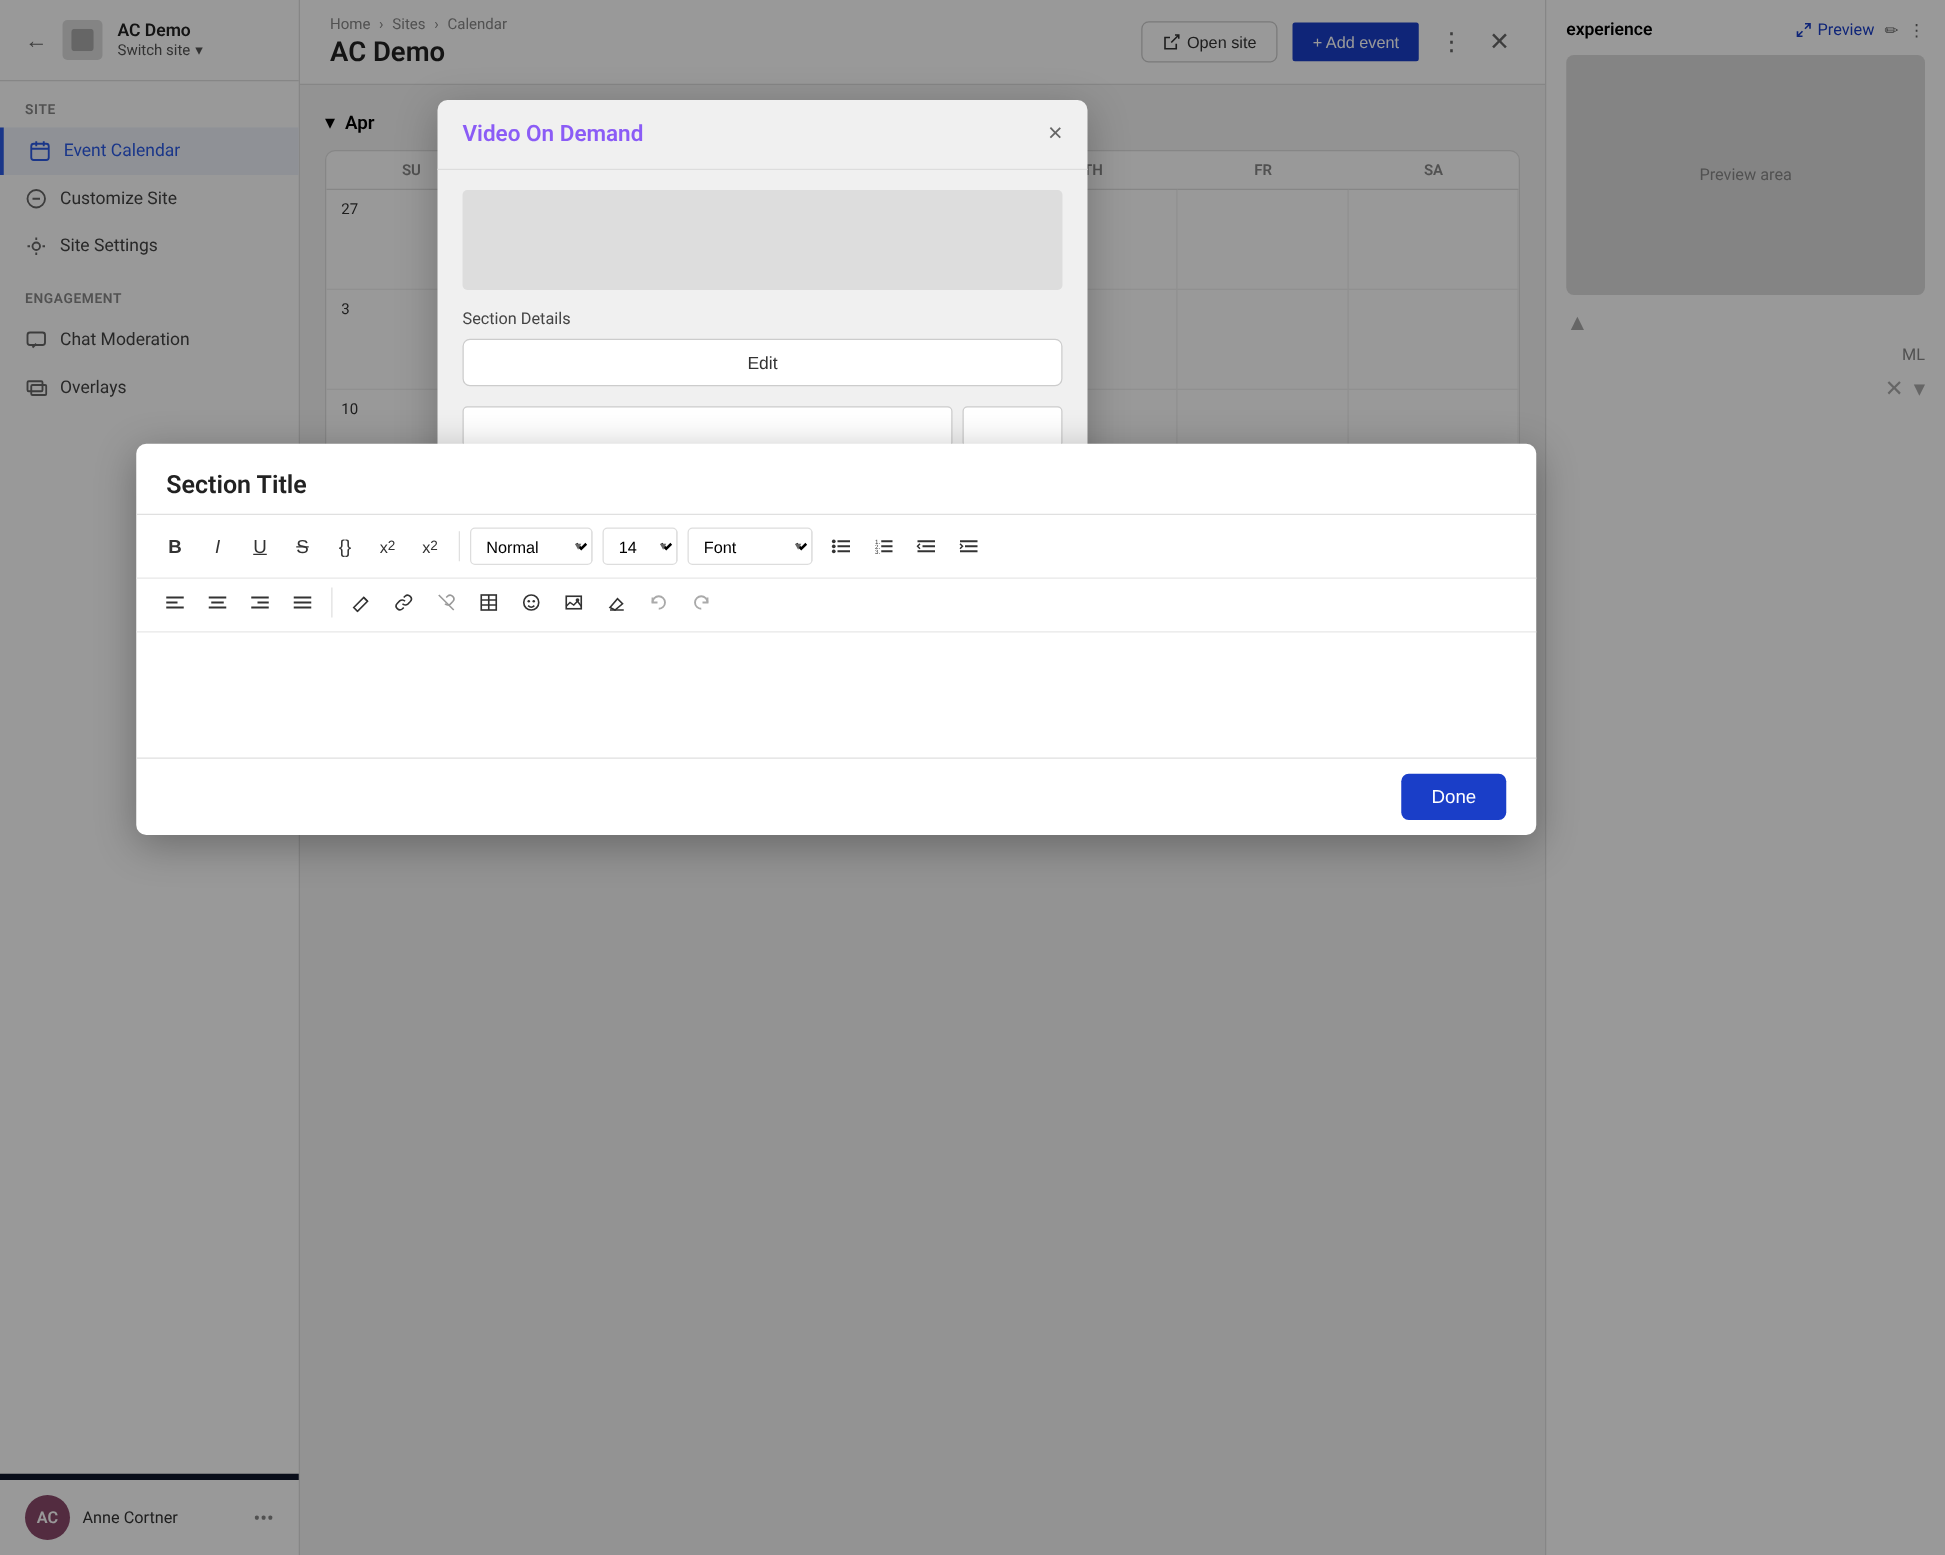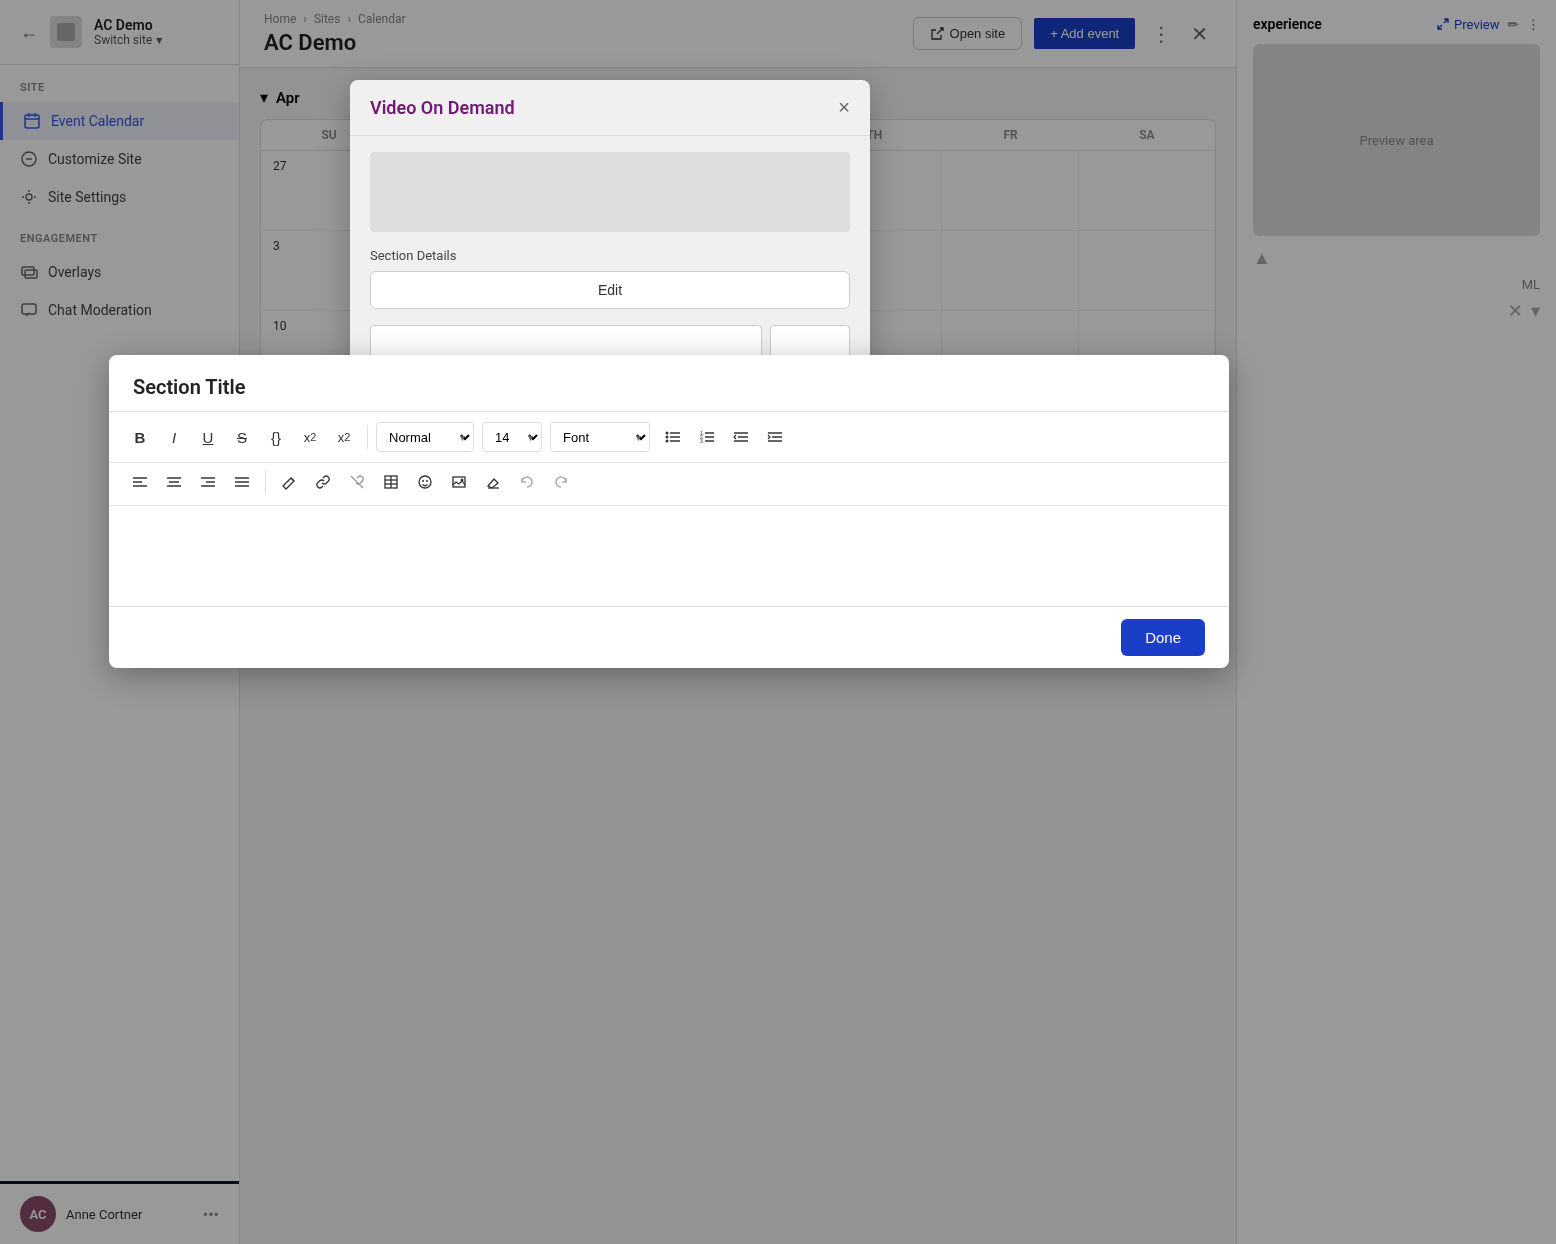--- a/index.html
+++ b/index.html
@@ -15,21 +15,21 @@
     .sidebar-site-icon { width: 32px; height: 32px; background: #ddd; border-radius: 4px; display: flex; align-items: center; justify-content: center; }
     .sidebar-site-info { display: flex; flex-direction: column; }
     .sidebar-site-name { font-size: 14px; font-weight: 600; color: #222; }
     .sidebar-switch { font-size: 12px; color: #555; display: flex; align-items: center; gap: 4px; cursor: pointer; }
 
     .sidebar-section-label { font-size: 11px; font-weight: 600; color: #888; text-transform: uppercase; padding: 16px 20px 8px; letter-spacing: 0.5px; }
     .sidebar-item { display: flex; align-items: center; gap: 10px; padding: 10px 20px; cursor: pointer; color: #444; font-size: 14px; border-radius: 0; }
     .sidebar-item.active { background: #eef2fb; color: #2c5be5; border-left: 3px solid #2c5be5; }
     .sidebar-item-icon { width: 18px; height: 18px; flex-shrink: 0; }
     .sidebar-avatar { width: 36px; height: 36px; border-radius: 50%; background: #8b4a6b; display: flex; align-items: center; justify-content: center; color: #fff; font-size: 13px; font-weight: 600; }
-    .sidebar-user { display: flex; align-items: center; gap: 10px; padding: 12px 20px; margin-top: auto; border-top: 3px solid #0f172a; }
+    .sidebar-user { display: flex; align-items: center; gap: 10px; padding: 12px 20px; margin-top: auto; border-top: 5px solid #0f172a; }
     .sidebar-user-name { font-size: 13px; color: #333; }
 
     
     .main-content { flex: 1; display: flex; flex-direction: column; background: #f5f5f5; }
     .main-header { background: #fff; padding: 12px 24px; border-bottom: 1px solid #e0e0e0; display: flex; align-items: center; justify-content: space-between; }
     .breadcrumb { font-size: 12px; color: #888; margin-bottom: 4px; }
     .breadcrumb span { color: #888; }
     .breadcrumb span.sep { margin: 0 4px; }
     .page-title { font-size: 22px; font-weight: 600; color: #222; }
     .header-actions { display: flex; align-items: center; gap: 12px; }
@@ -52,21 +52,21 @@
     .right-panel-header { display: flex; justify-content: space-between; align-items: center; margin-bottom: 12px; }
     .right-panel-title { font-size: 14px; font-weight: 600; }
     .preview-link { color: #1a3ec8; font-size: 13px; cursor: pointer; display: flex; align-items: center; gap: 4px; }
 
     
     .overlay-dim { position: absolute; top: 0; left: 0; width: 100%; height: 100%; background: rgba(0,0,0,0.4); z-index: 10; }
 
     
     .modal-vod { position: absolute; top: 80px; left: 350px; width: 520px; background: #f0f0f0; border-radius: 8px; z-index: 20; box-shadow: 0 8px 32px rgba(0,0,0,0.25); }
     .modal-vod-header { display: flex; justify-content: space-between; align-items: center; padding: 16px 20px; border-bottom: 1px solid #ddd; }
-    .modal-vod-title { font-size: 18px; font-weight: 600; color: #701a75; text-align: center; }
+    .modal-vod-title { font-size: 18px; font-weight: 600; color: #8b5cf6; text-align: center; }
     .modal-vod-close { background: none; border: none; font-size: 20px; cursor: pointer; color: #666; }
     .modal-vod-body { padding: 16px 20px; }
     .section-details-label { font-size: 13px; color: #444; margin-bottom: 8px; }
     .section-edit-btn { width: 100%; padding: 10px; background: #fff; border: 1px solid #ccc; border-radius: 6px; cursor: pointer; color: #333; font-size: 14px; margin-bottom: 16px; }
     .vod-field-row { display: flex; gap: 8px; margin-bottom: 10px; }
     .vod-input { flex: 1; padding: 8px 10px; border: 1px solid #ccc; border-radius: 4px; font-size: 13px; background: #fff; }
     .vod-question { font-size: 13px; color: #555; margin-bottom: 8px; }
     .vod-footer { display: flex; justify-content: space-between; align-items: center; padding: 12px 20px; border-top: 1px solid #ddd; }
     .btn-cancel { background: none; border: none; color: #1a3ec8; cursor: pointer; font-size: 14px; }
     .btn-add { background: #1a3ec8; color: #fff; border: none; padding: 10px 20px; border-radius: 6px; cursor: pointer; font-size: 14px; }
@@ -136,31 +136,31 @@
       <svg class="sidebar-item-icon" viewBox="0 0 18 18">
           <circle cx="9" cy="9" r="3" fill="none" stroke="#666" stroke-width="1.5"></circle>
           <path d="M9 2v2M9 14v2M2 9h2M14 9h2" stroke="#666" stroke-width="1.5"></path>
         </svg>
       <span>Site Settings</span>
     </div>
 
     <div class="sidebar-section-label">ENGAGEMENT</div>
     <div class="sidebar-item">
       <svg class="sidebar-item-icon" viewBox="0 0 18 18">
+          <rect x="2" y="3" width="14" height="10" rx="2" fill="none" stroke="#666" stroke-width="1.5"></rect>
+          <path d="M6 15 L9 12" stroke="#666" stroke-width="1.5"></path>
+        </svg>
+      <span>Chat Moderation</span>
+    </div>
+    <div class="sidebar-item">
+      <svg class="sidebar-item-icon" viewBox="0 0 18 18">
           <rect x="2" y="4" width="12" height="8" rx="1" fill="none" stroke="#666" stroke-width="1.5"></rect>
           <rect x="5" y="7" width="12" height="8" rx="1" fill="none" stroke="#666" stroke-width="1.5"></rect>
         </svg>
       <span>Overlays</span>
-    </div>
-    <div class="sidebar-item">
-      <svg class="sidebar-item-icon" viewBox="0 0 18 18">
-          <rect x="2" y="3" width="14" height="10" rx="2" fill="none" stroke="#666" stroke-width="1.5"></rect>
-          <path d="M6 15 L9 12" stroke="#666" stroke-width="1.5"></path>
-        </svg>
-      <span>Chat Moderation</span>
     </div>
 
     <div class="sidebar-user">
       <div class="sidebar-avatar">AC</div>
       <span class="sidebar-user-name">Anne Cortner</span>
       <span style="margin-left:auto; color:#888; cursor:pointer;">•••</span>
     </div>
   </div>
 
   <div class="main-content">

